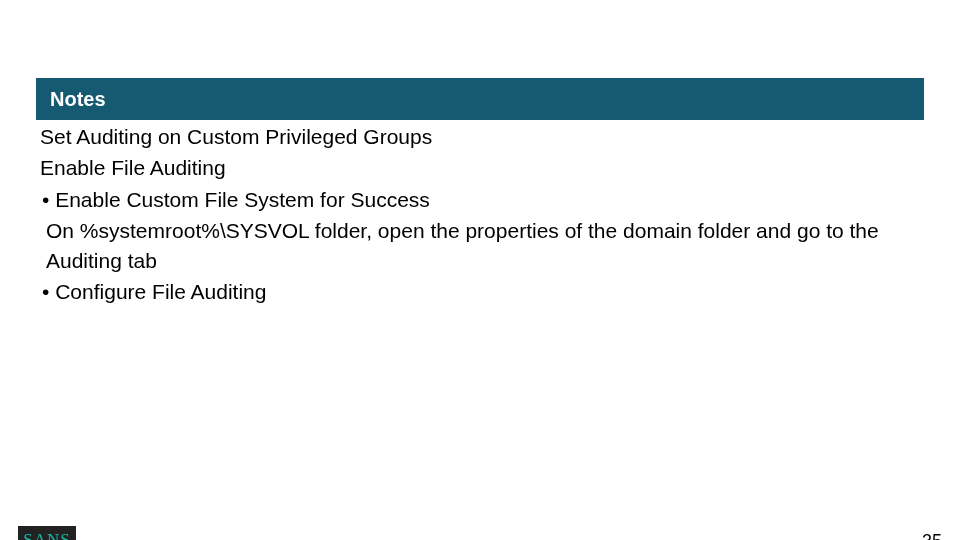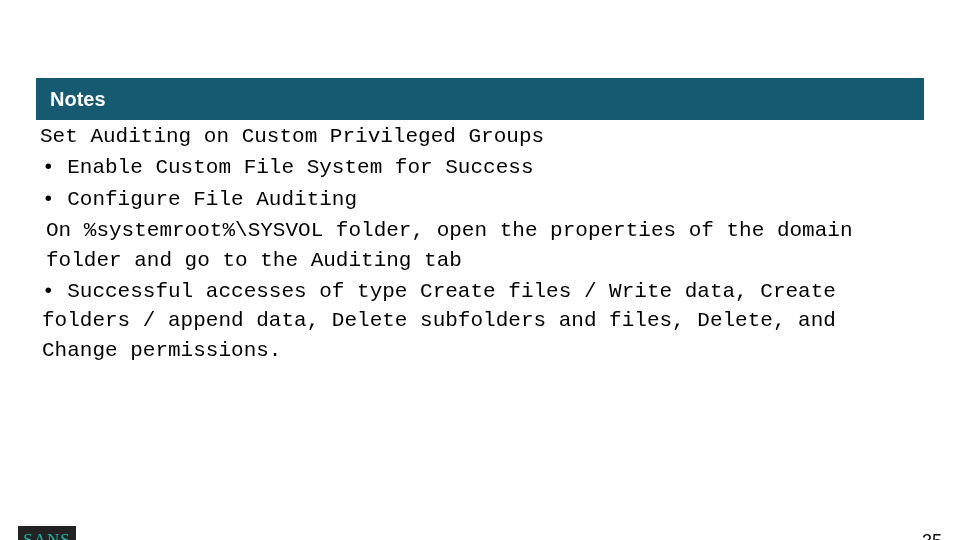--- a/index.html
+++ b/index.html
@@ -31,21 +31,21 @@
     font-size: 20px;
     line-height: 42px;
     padding-left: 14px;
     box-sizing: border-box;
   }
   .body-text {
     position: absolute;
     left: 40px;
     right: 40px;
     top: 94px;
-    font-family: Liberation Mono, monospace;
+    font-family: Liberation Sans, sans-serif;
     font-size: 21px;
     line-height: 1.40;
     color: #000000;
   }
   .line { margin: 0 0 2px 0; }
   .bullet { padding-left: 2px; }
   .indent { padding-left: 6px; }
   .footer {
     position: absolute;
     left: 0;
@@ -89,24 +89,24 @@
 <body>
 
 <div class="slide">
 
   <div class="notes-bar">
     <span>Notes</span>
   </div>
 
   <div class="body-text">
     <p class="line">Set Auditing on Custom Privileged Groups</p>
+    <p class="line">Enable File Auditing</p>
     <p class="line bullet">• Enable Custom File System for Success</p>
+    <p class="line indent"> On %systemroot%\SYSVOL folder, open the properties of the domain folder and go to the Auditing tab</p>
     <p class="line bullet">• Configure File Auditing</p>
-    <p class="line indent"> On %systemroot%\SYSVOL folder, open the properties of the domain folder and go to the Auditing tab</p>
-    <p class="line bullet">• Successful accesses of type Create files / Write data, Create folders / append data, Delete subfolders and files, Delete, and Change permissions.</p>
   </div>
 
   <div class="footer">
     <div class="logo">
       <span>SANS</span>
     </div>
     <div class="pagenum">35</div>
   </div>
 
 </div>

